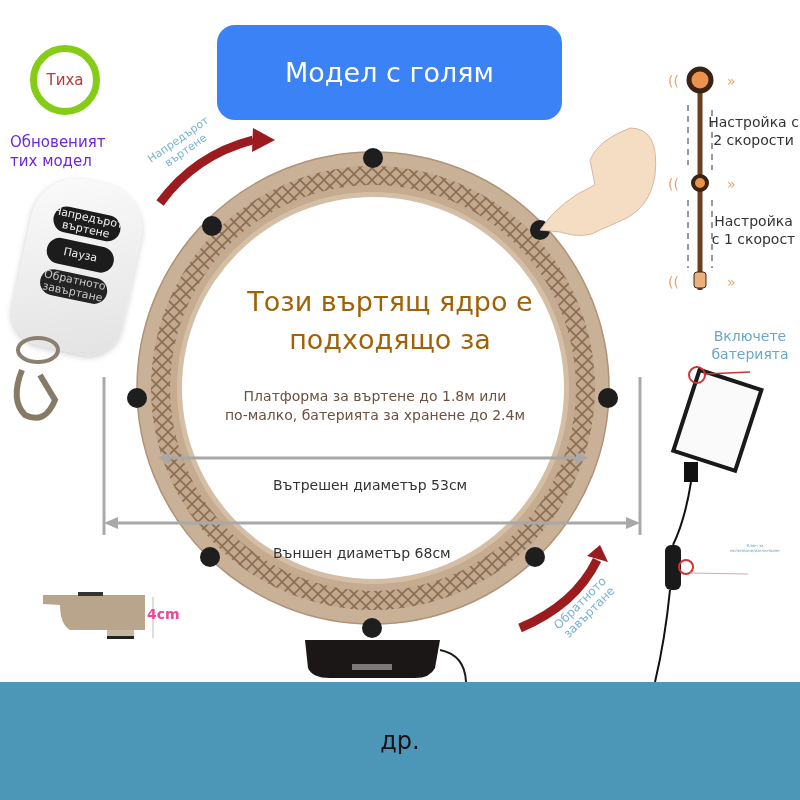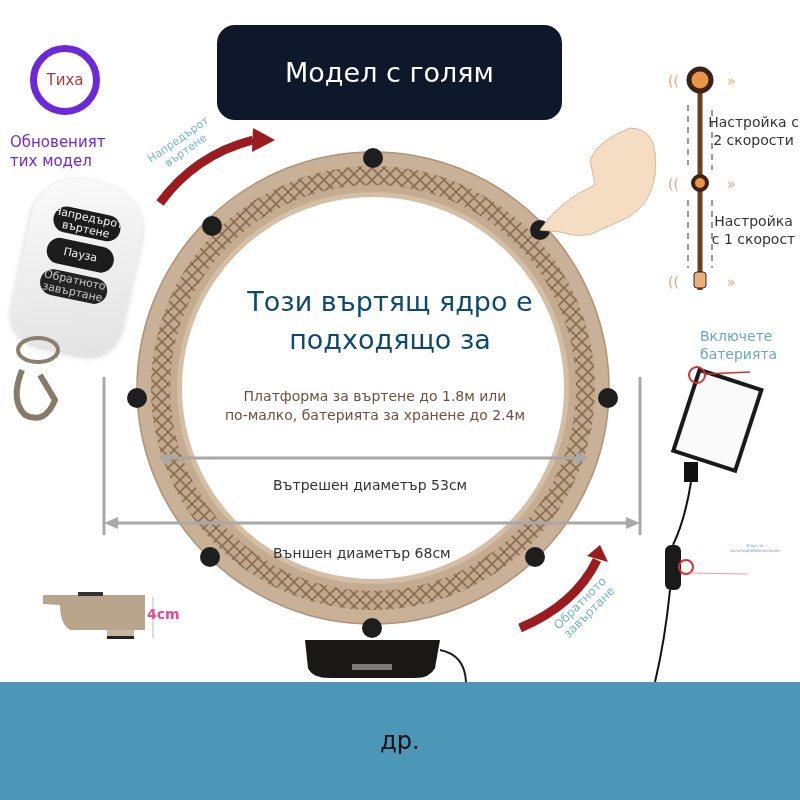--- a/index.html
+++ b/index.html
@@ -1,47 +1,47 @@
 <!DOCTYPE html>
 <html><head>
 <meta charset="utf-8">
 <style>
   html, body { margin:0; padding:0; }
   body { width:800px; height:800px; position:relative; overflow:hidden; background:#ffffff;
          font-family:"DejaVu Sans", sans-serif; }
   .abs { position:absolute; }
 
   
-  .banner { left:217px; top:25px; width:345px; height:95px; background:#0f172a; border-radius:18px;
+  .banner { left:217px; top:25px; width:345px; height:95px; background:#3b82f6; border-radius:18px;
             color:#ffffff; font-size:27px; line-height:36px; text-align:center;
             display:flex; flex-direction:column; justify-content:center; }
 
   
-  .silent-ring { left:30px; top:45px; width:70px; height:70px; border:7px solid #6d28d9;
+  .silent-ring { left:30px; top:45px; width:70px; height:70px; border:7px solid #84cc16;
                  border-radius:50%; box-sizing:border-box; display:flex; align-items:center; justify-content:center;
                  color:#b23a3e; font-size:15px; }
   .silent-caption { left:10px; top:133px; width:130px; text-align:left; color:#6d28d9; font-size:15px; line-height:19px; }
 
   .rot-label { color:#77b3cf; font-size:11px; line-height:13px; text-align:center; }
 
   
   .remote { left:22px; top:180px; width:112px; height:172px; background:linear-gradient(160deg,#fbfbfb,#e2e2e2);
             border-radius:46px 46px 34px 34px; box-shadow:0 2px 6px rgba(0,0,0,0.2); }
   .remote-btn { position:absolute; left:22px; width:68px; height:26px; background:#1c1c1c; border-radius:13px;
                 color:#f2f2f2; font-size:11px; line-height:12px; text-align:center;
                 display:flex; align-items:center; justify-content:center; }
   .remote-btn.light { background:#232323; color:#c8c8c8; }
 
   
-  .main-title { left:200px; top:283px; width:380px; text-align:center; color:#0c4a6e; font-size:27px; line-height:38px; }
+  .main-title { left:200px; top:283px; width:380px; text-align:center; color:#a16207; font-size:27px; line-height:38px; }
   .sub-text { left:180px; top:387px; width:390px; text-align:center; color:#6c5140; font-size:14px; line-height:19px; }
   .dim-text { color:#333; font-size:14px; text-align:left; }
 
   .speed-label { color:#333; font-size:14px; line-height:18px; }
-  .battery-label { left:700px; top:327px; width:100px; text-align:left; color:#6ba6c5; font-size:14px; line-height:18px; }
+  .battery-label { left:700px; top:327px; width:100px; text-align:center; color:#6ba6c5; font-size:14px; line-height:18px; }
   .switch-label { left:710px; top:543px; width:90px; color:#6a9fb8; font-size:4px; line-height:5px; text-align:center; }
 
   .bottom-bar { left:0; top:682px; width:800px; height:118px; background:#4c96b7;
                 color:#111; font-size:24px; line-height:36px; text-align:center;
                 display:flex; flex-direction:column; justify-content:center; }
 </style>
 </head>
 <body>
 
 <svg class="abs" style="left:0;top:0" width="800" height="800" viewBox="0 0 800 800">

